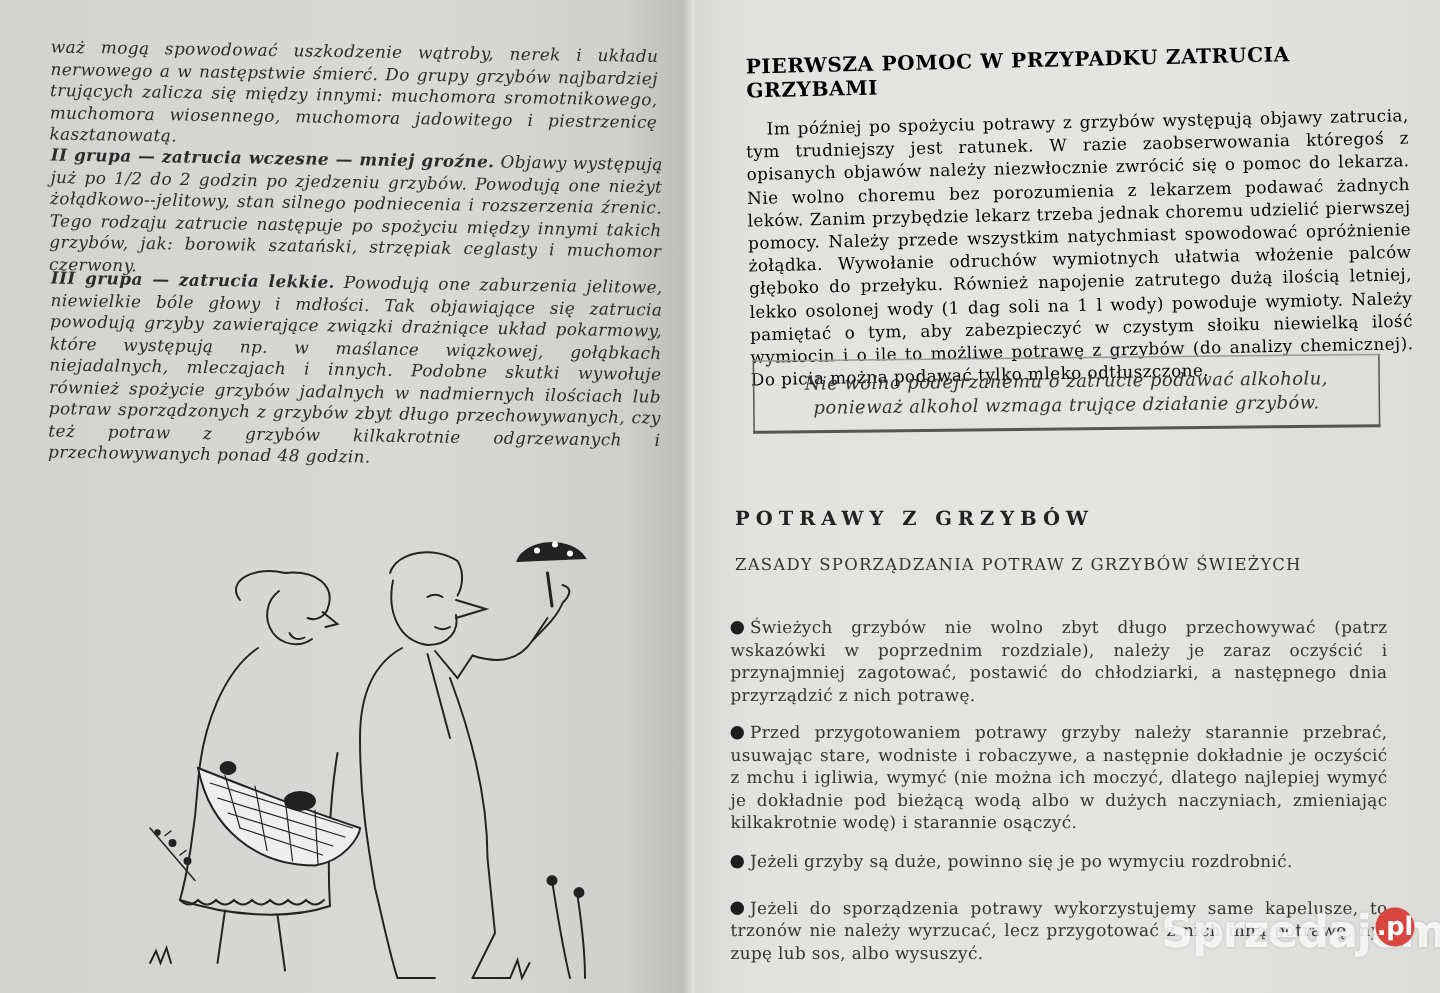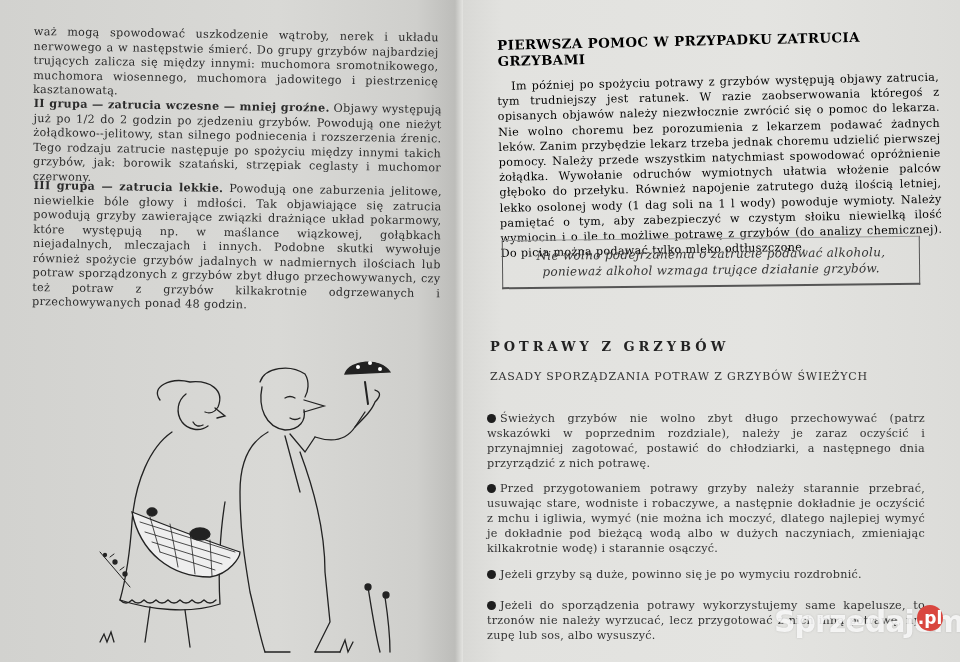--- a/index.html
+++ b/index.html
@@ -8,20 +8,21 @@
     background:#c9c9c7;
     font-family: "DejaVu Serif", serif;
   }
   .page {
     position:absolute; top:0; height:662px; overflow:hidden;
     color:#2b2b2b;
   }
   .page-left {
     left:0; width:463px;
     background: linear-gradient(to right, #d2d2cf 0%, #d9d9d6 60%, #cfcfcc 90%, #b9b9b6 100%);
+    font-style: italic;
   }
   .page-right {
     left:463px; width:497px;
     background: linear-gradient(to right, #d8d8d5 0%, #e2e2df 8%, #e4e4e1 60%, #dcdcd9 100%);
   }
   .gutter {
     position:absolute; left:455px; top:0; width:14px; height:662px;
     background: linear-gradient(to right, #bdbdba, #e6e6e3 60%, #d6d6d3);
   }
   .para {

